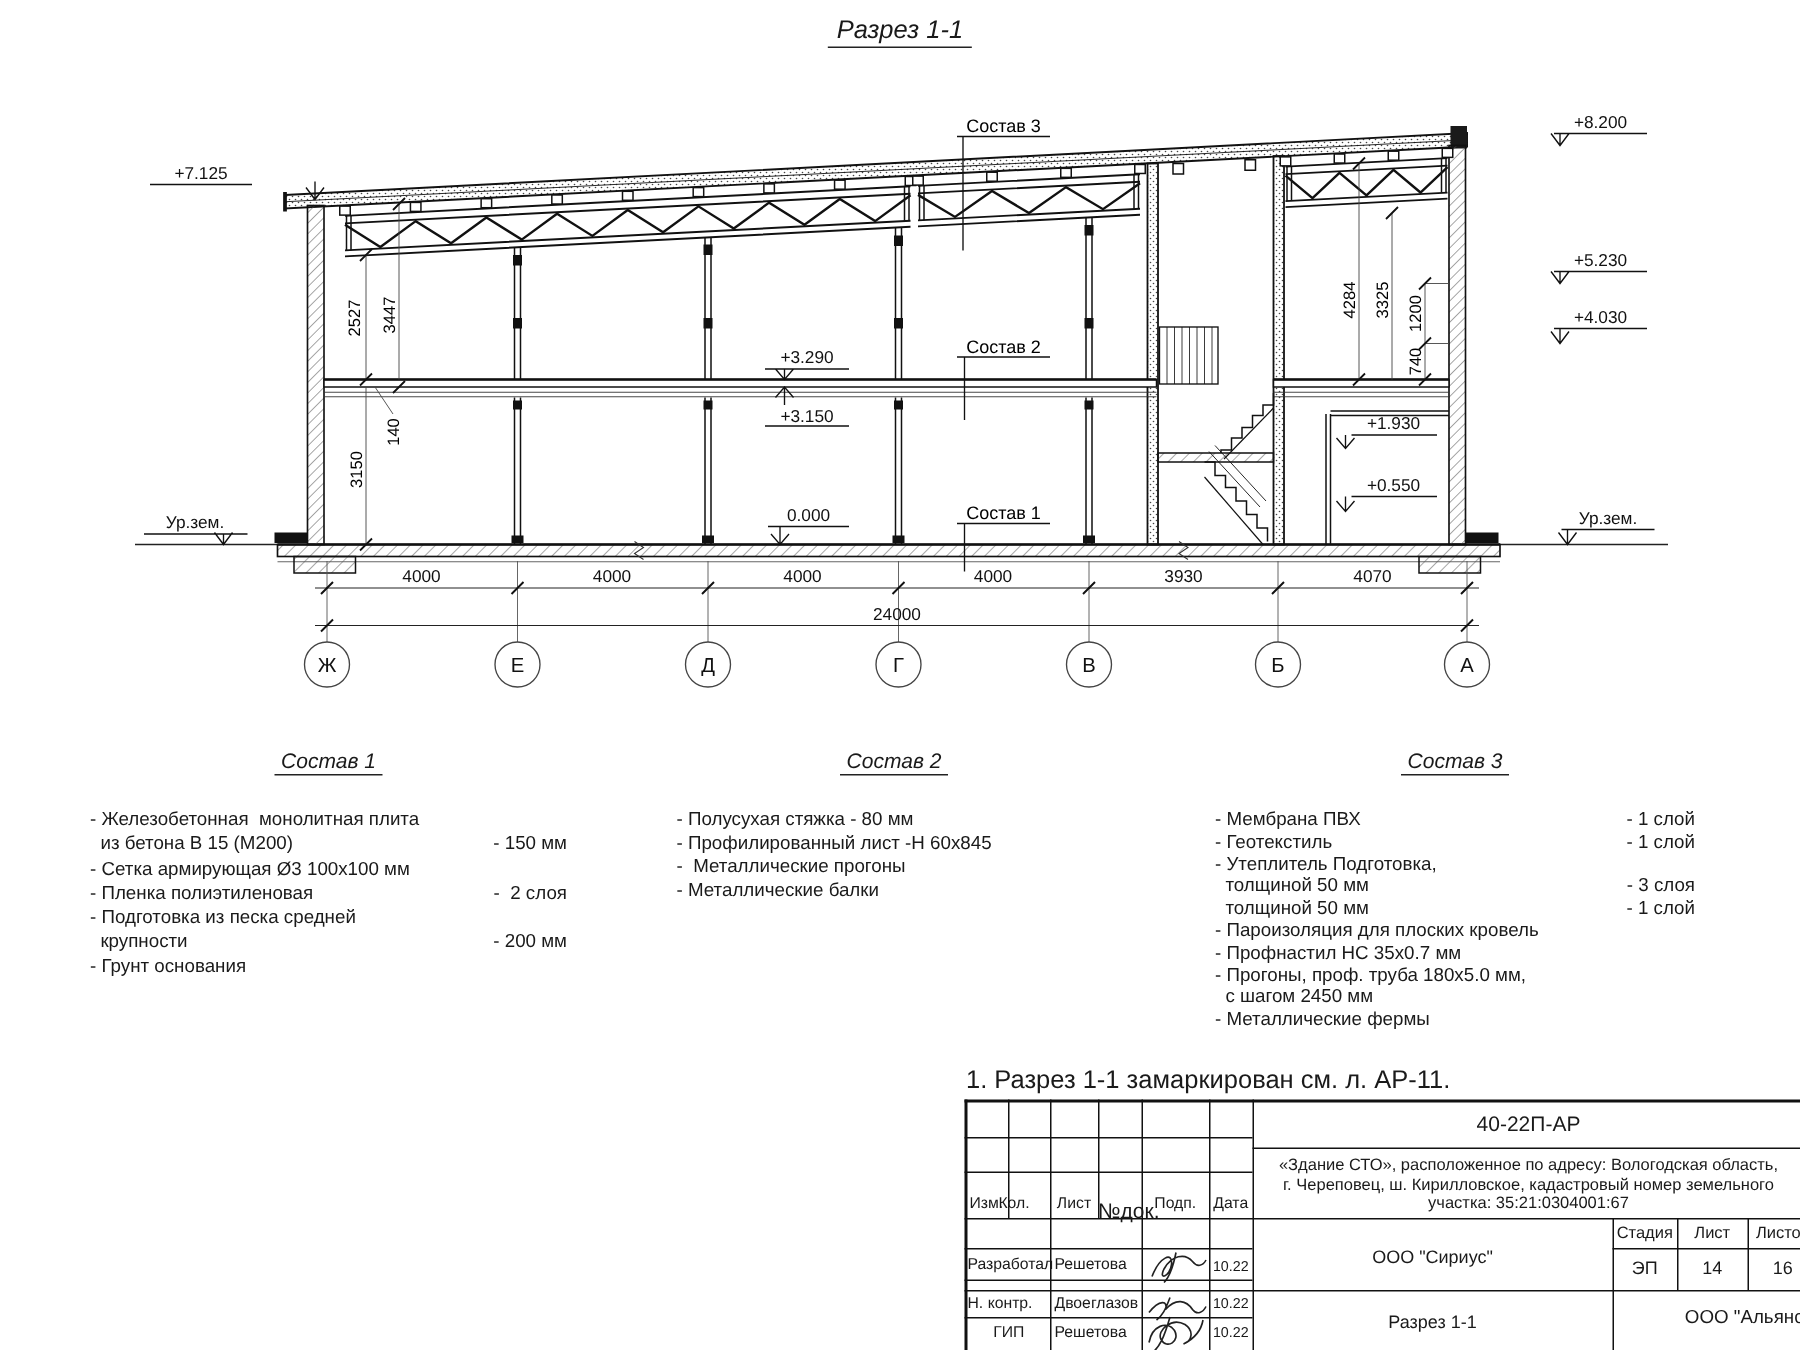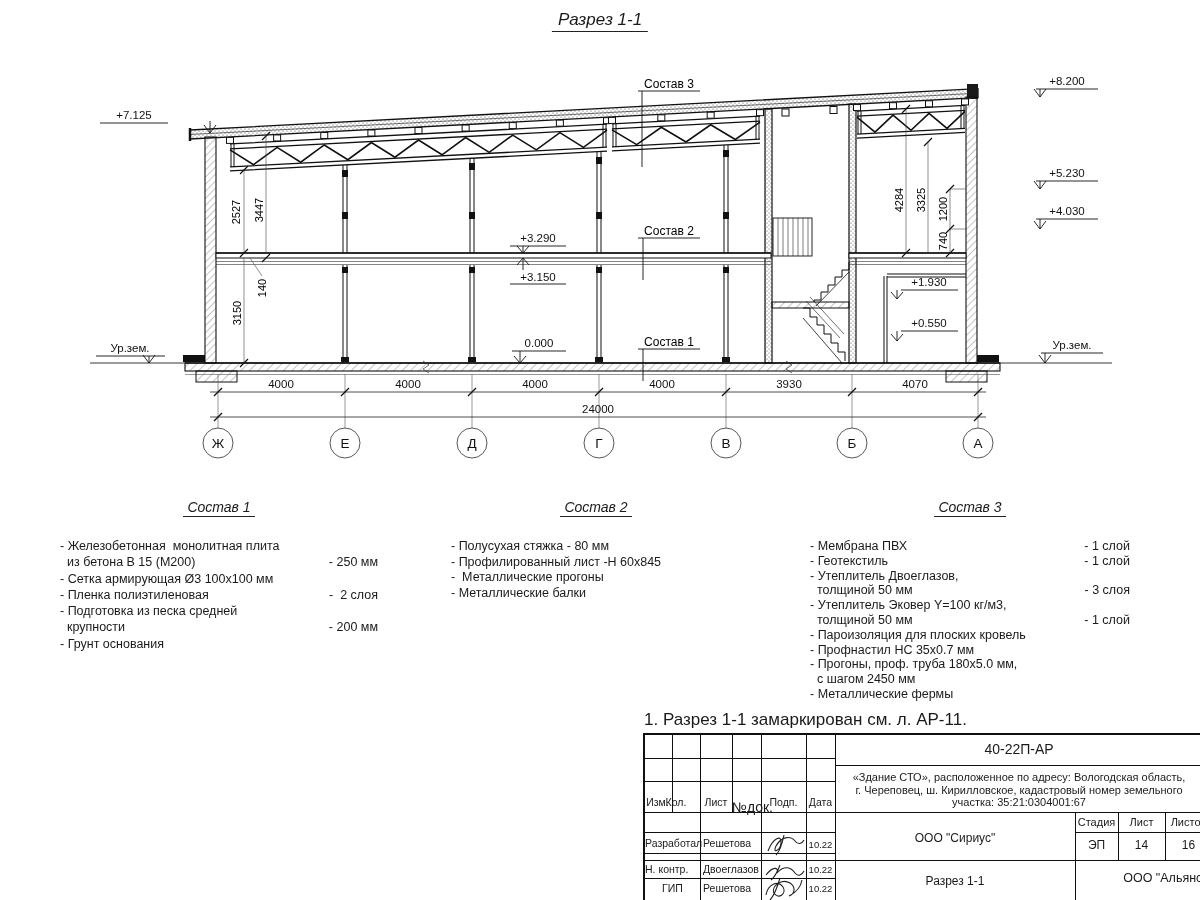--- a/index.html
+++ b/index.html
@@ -251,43 +251,42 @@
     <g stroke="#222" stroke-width="1.1" fill="none">
       <path d="M768,851 c5,-13 14,-17 13,-8 c-1,8 -9,11 -5,3 c5,-9 14,-11 19,-5 c3,4 7,3 9,-1 m-20,-5 c-2,10 -4,16 -8,20"></path>
       <path d="M766,875 c7,-9 13,-8 11,-2 c7,-8 14,-6 18,0 c3,4 7,2 9,-2 m-24,-6 c-3,8 -5,12 -9,15"></path>
       <path d="M766,895 c2,-11 12,-15 17,-8 c4,7 -5,13 -9,6 c-3,-6 7,-15 16,-10 c6,4 5,11 -1,13 c8,-4 12,-10 13,-16 m-22,-2 c-4,14 -7,20 -12,24"></path>
     </g>
   </svg>
 
   <div class="comp" style="left:60px;top:500px;width:318px;">
     <div class="ct"><span>Состав 1</span></div>
     <div class="row" style="height:16.3px"><span>- Железобетонная  монолитная плита</span><span></span></div>
-    <div class="row" style="height:16.3px"><span>  из бетона В 15 (М200)</span><span>- 250 мм</span></div>
+    <div class="row" style="height:16.3px"><span>  из бетона В 15 (М200)</span><span>- 150 мм</span></div>
     <div class="row" style="height:16.3px"><span>- Сетка армирующая Ø3 100х100 мм</span><span></span></div>
     <div class="row" style="height:16.3px"><span>- Пленка полиэтиленовая</span><span>-  2 слоя</span></div>
     <div class="row" style="height:16.3px"><span>- Подготовка из песка средней</span><span></span></div>
     <div class="row" style="height:16.3px"><span>  крупности</span><span>- 200 мм</span></div>
     <div class="row" style="height:16.3px"><span>- Грунт основания</span><span></span></div>
   </div>
 
   <div class="comp" style="left:451px;top:500px;width:290px;">
     <div class="ct"><span>Состав 2</span></div>
     <div class="row" style="height:15.7px;margin-top:4px"><span>- Полусухая стяжка - 80 мм</span></div>
     <div class="row" style="height:15.7px"><span>- Профилированный лист -Н 60х845</span></div>
     <div class="row" style="height:15.7px"><span>-  Металлические прогоны</span></div>
     <div class="row" style="height:15.7px"><span>- Металлические балки</span></div>
   </div>
 
   <div class="comp" style="left:810px;top:500px;width:320px;">
     <div class="ct"><span>Состав 3</span></div>
     <div class="row" style="height:14.8px;margin-top:8px"><span>- Мембрана ПВХ</span><span>- 1 слой</span></div>
     <div class="row" style="height:14.8px"><span>- Геотекстиль</span><span>- 1 слой</span></div>
-    <div class="row" style="height:14.8px"><span>- Утеплитель Двоеглазов,</span><span></span></div>
+    <div class="row" style="height:14.8px"><span>- Утеплитель Подготовка,</span><span></span></div>
     <div class="row" style="height:14.8px"><span>  толщиной 50 мм</span><span>- 3 слоя</span></div>
-    <div class="row" style="height:14.8px"><span>- Утеплитель Эковер Y=100 кг/м3,</span><span></span></div>
     <div class="row" style="height:14.8px"><span>  толщиной 50 мм</span><span>- 1 слой</span></div>
     <div class="row" style="height:14.8px"><span>- Пароизоляция для плоских кровель</span><span></span></div>
     <div class="row" style="height:14.8px"><span>- Профнастил НС 35х0.7 мм</span><span></span></div>
     <div class="row" style="height:14.8px"><span>- Прогоны, проф. труба 180х5.0 мм,</span><span></span></div>
     <div class="row" style="height:14.8px"><span>  с шагом 2450 мм</span><span></span></div>
     <div class="row" style="height:14.8px"><span>- Металлические фермы</span><span></span></div>
   </div>
 
   <div class="note" style="left:644px;top:710px;">1. Разрез 1-1 замаркирован см. л. АР-11.</div>
 

